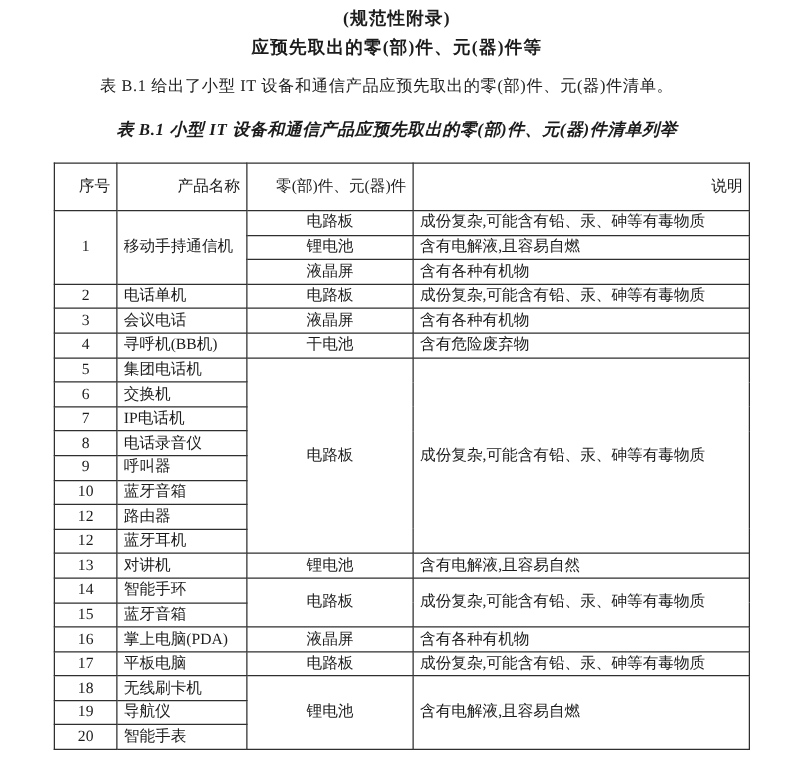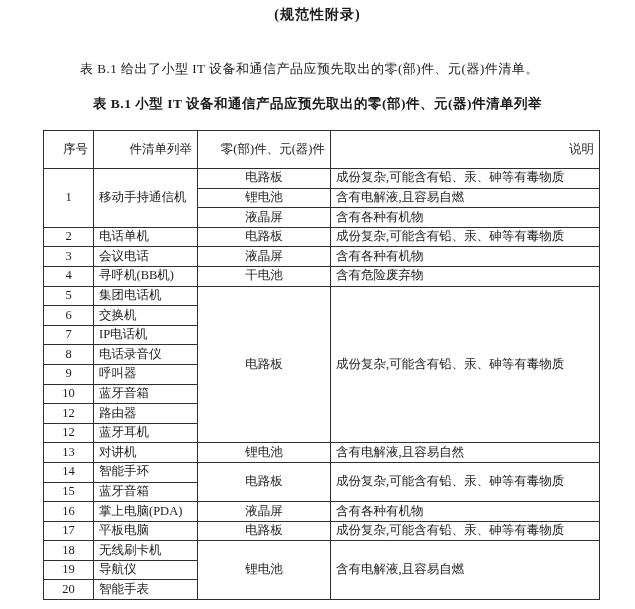--- a/index.html
+++ b/index.html
@@ -45,20 +45,21 @@
   }
   .caption {
     position: absolute;
     top: 95px;
     left: 0;
     width: 100%;
     text-align: center;
     font-size: 13.5px;
     font-weight: bold;
     letter-spacing: 0.5px;
+    font-style: italic;
   }
   table.parts {
     position: absolute;
     top: 130px;
     left: 43px;
     width: 556px;
     border-collapse: collapse;
     table-layout: fixed;
     font-size: 12.5px;
   }
@@ -81,34 +82,35 @@
   
   td.nb { border-bottom: none; }
   td.nt { border-top: none; }
 </style>
 </head>
 <body>
 
 <div class="page">
 
   <div class="appendix-label">(规范性附录)</div>
+  <div class="appendix-title">应预先取出的零(部)件、元(器)件等</div>
   <div class="intro">表 B.1 给出了小型 IT 设备和通信产品应预先取出的零(部)件、元(器)件清单。</div>
   <div class="caption">表 B.1 小型 IT 设备和通信产品应预先取出的零(部)件、元(器)件清单列举</div>
 
   <table class="parts">
     <colgroup>
       <col style="width:50px">
       <col style="width:104px">
       <col style="width:133px">
       <col style="width:269px">
     </colgroup>
     <thead>
       <tr class="hdr">
         <th>序号</th>
-        <th>件清单列举</th>
+        <th>产品名称</th>
         <th>零(部)件、元(器)件</th>
         <th>说明</th>
       </tr>
     </thead>
     <tbody>
 
       <tr class="r">
         <td class="c-no" rowspan="3">1</td>
         <td class="c-prod" rowspan="3">移动手持通信机</td>
         <td class="c-part">电路板</td>

